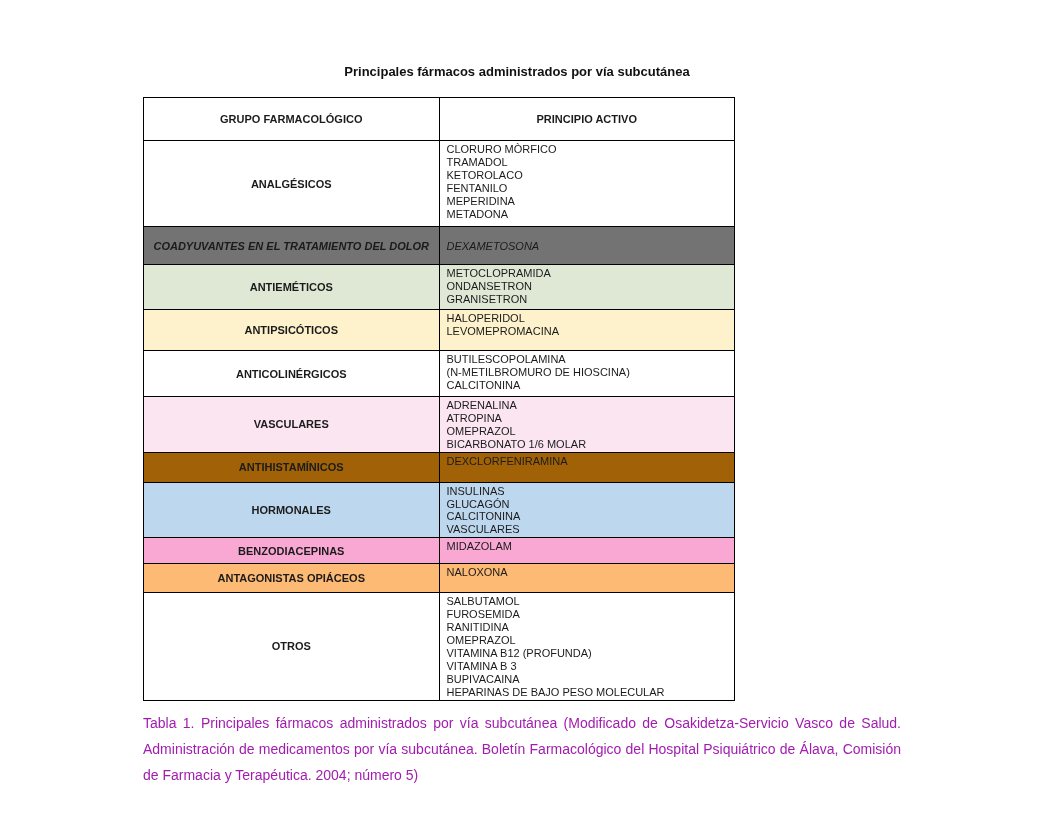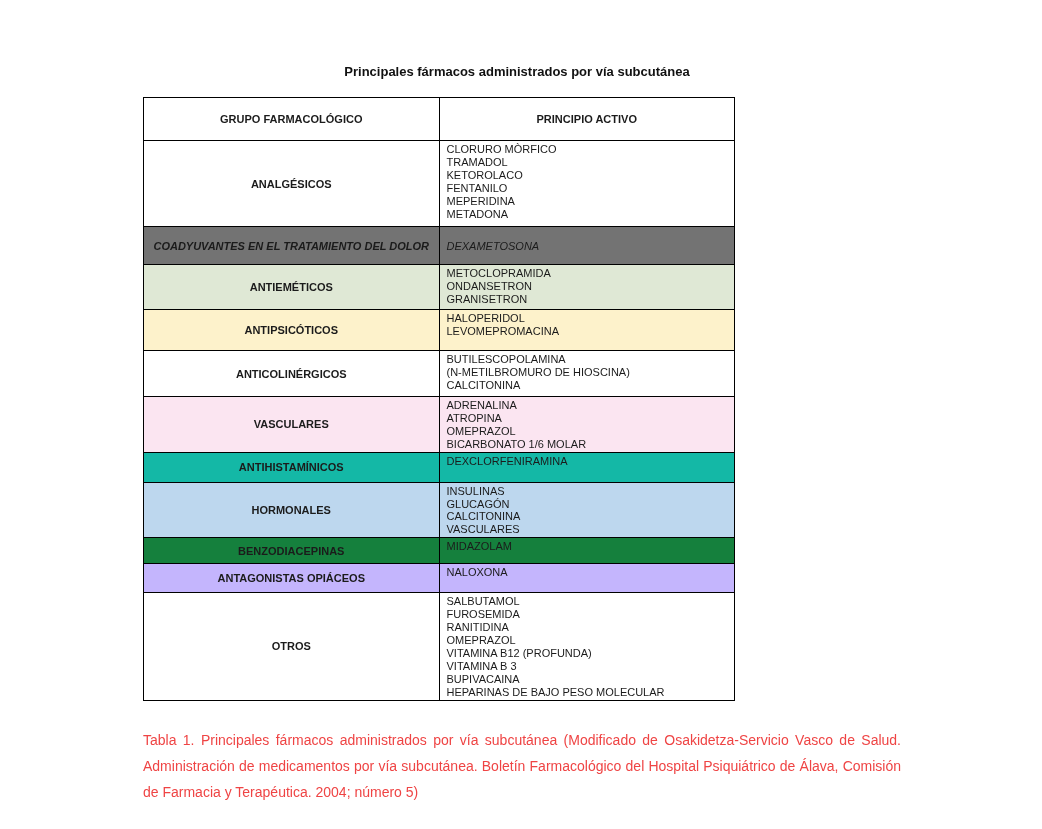--- a/index.html
+++ b/index.html
@@ -66,26 +66,26 @@
   .row-5  { height: 52px; }
   .row-6  { height: 30px; }
   .row-7  { height: 54px; }
   .row-8  { height: 26px; }
   .row-9  { height: 29px; }
   .row-10 { height: 104px; }
   
   .row-1 td.drugs { vertical-align: middle; margin-left: 20px; }
 
   .table-caption {
-    margin: 26px 0 0 143px;
+    margin: 9px 0 0 143px;
     width: 758px;
     font-size: 14px;
     line-height: 26px;
     text-align: justify;
-    color: #ef4444;
+    color: #a21caf;
   }
 </style>
 </head>
 <body>
 
 <div class="page">
 
   <h1 class="doc-title">Principales fármacos administrados por vía subcutánea</h1>
 
   <table class="drug-table">
@@ -138,42 +138,42 @@
         </tr>
         <tr class="row-5" style="background-color: rgb(251, 229, 241);">
           <td class="group">VASCULARES</td>
           <td class="drugs">
             <div>ADRENALINA</div>
             <div>ATROPINA</div>
             <div>OMEPRAZOL</div>
             <div>BICARBONATO 1/6 MOLAR</div>
           </td>
         </tr>
-        <tr class="row-6" style="background-color: #14b8a6;">
+        <tr class="row-6" style="background-color: #a16207;">
           <td class="group">ANTIHISTAMÍNICOS</td>
           <td class="drugs">
             <div>DEXCLORFENIRAMINA</div>
           </td>
         </tr>
         <tr class="row-7" style="background-color: rgb(189, 215, 238);">
           <td class="group">HORMONALES</td>
           <td class="drugs">
             <div>INSULINAS</div>
             <div>GLUCAGÓN</div>
             <div>CALCITONINA</div>
             <div>VASCULARES</div>
           </td>
         </tr>
-        <tr class="row-8" style="background-color: #15803d;">
+        <tr class="row-8" style="background-color: #f9a8d4;">
           <td class="group">BENZODIACEPINAS</td>
           <td class="drugs">
             <div>MIDAZOLAM</div>
           </td>
         </tr>
-        <tr class="row-9" style="background-color: #c4b5fd;">
+        <tr class="row-9" style="background-color: #fdba74;">
           <td class="group">ANTAGONISTAS OPIÁCEOS</td>
           <td class="drugs">
             <div>NALOXONA</div>
           </td>
         </tr>
         <tr class="row-10" style="background-color: rgb(255, 255, 255);">
           <td class="group">OTROS</td>
           <td class="drugs">
             <div>SALBUTAMOL</div>
             <div>FUROSEMIDA</div>

